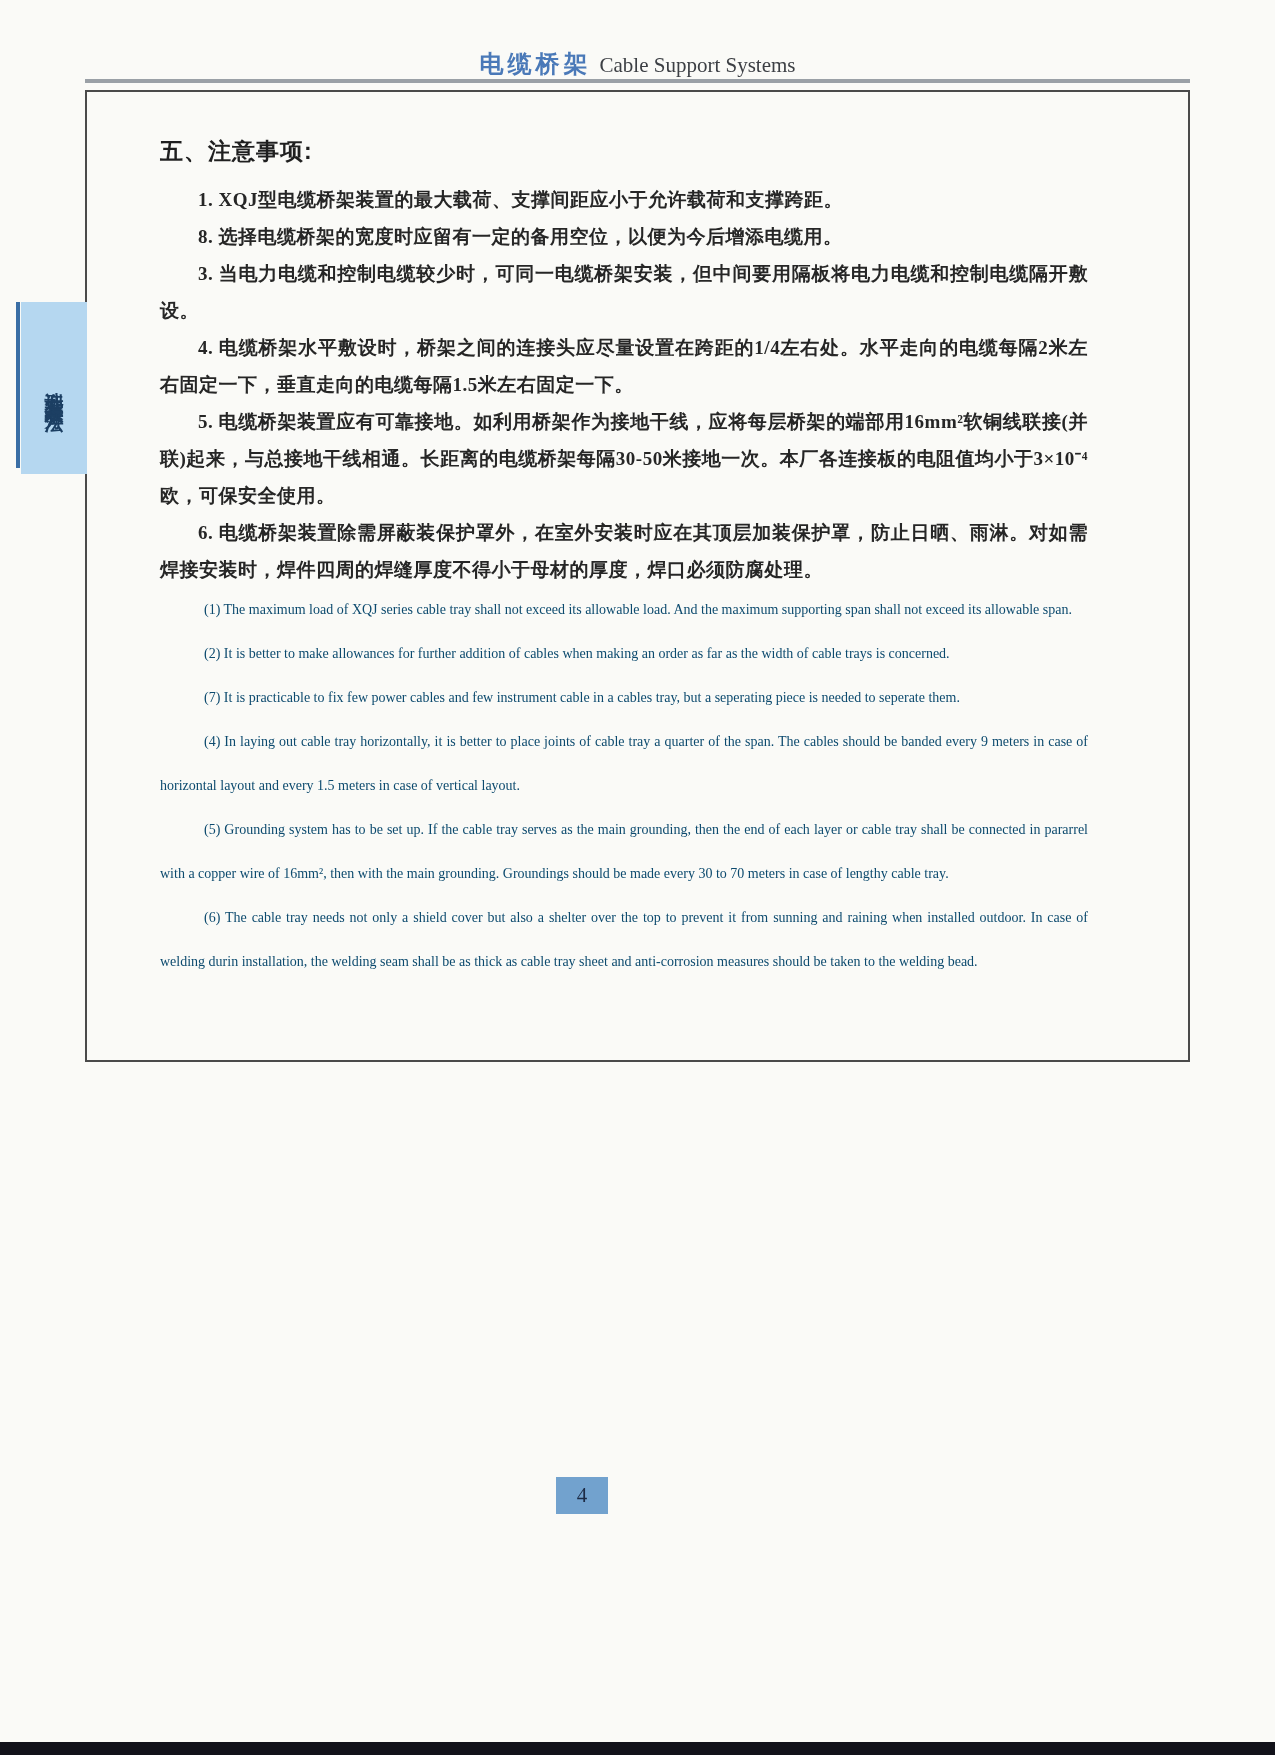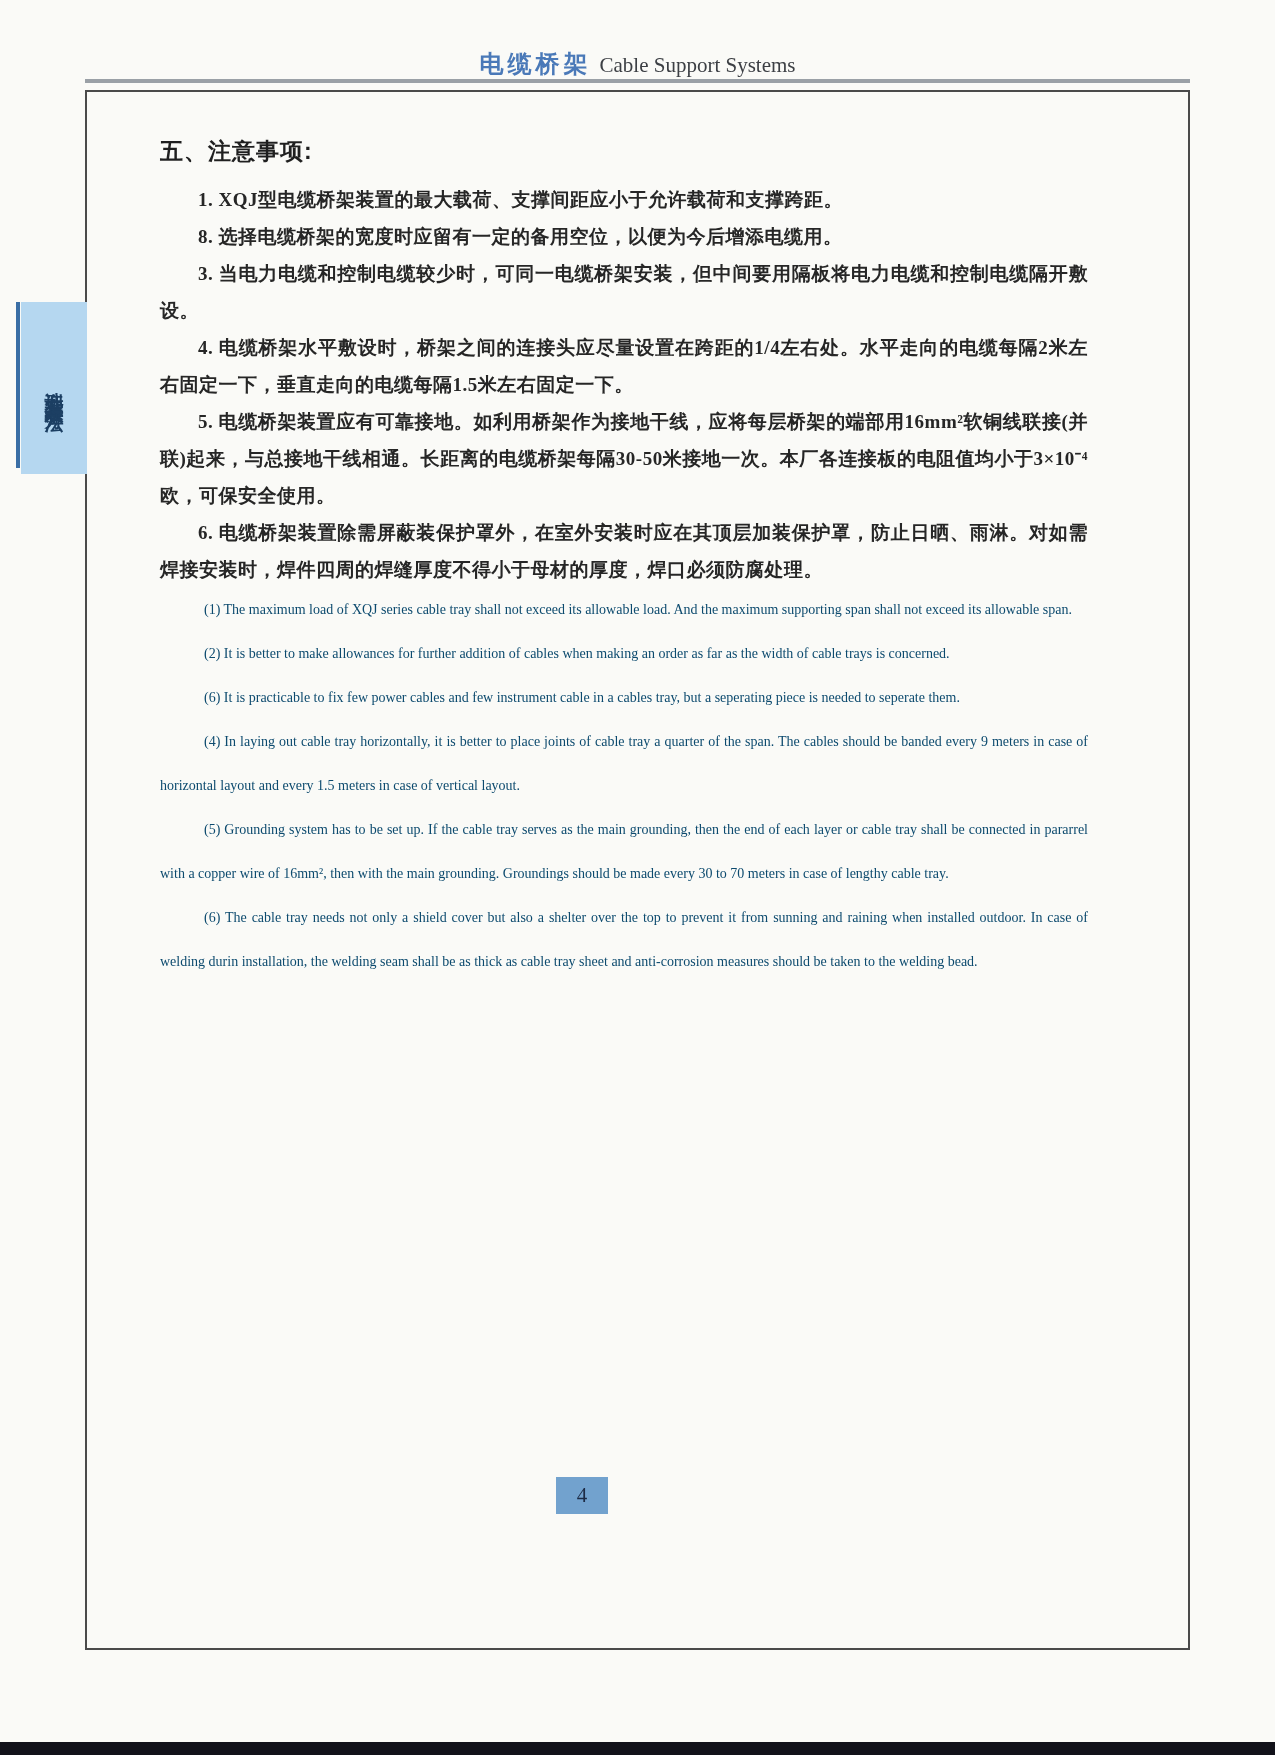--- a/index.html
+++ b/index.html
@@ -20,21 +20,21 @@
     font-family: "Liberation Sans", sans-serif; letter-spacing: 4px;
   }
   .title-en { color: #3c3f44; font-size: 21px; margin-left: 4px; }
   .header-rule {
     position: absolute; left: 85px; top: 79px; width: 1105px; height: 4px;
     background: #9aa0a6;
   }
 
   
   .frame {
-    position: absolute; left: 85px; top: 90px; width: 1105px; height: 1560px;
+    position: absolute; left: 85px; top: 90px; width: 1105px; height: 972px;
     border: 2px solid #4a4a4a; box-sizing: border-box;
     padding: 44px 100px 16px 73px; background: transparent;
   }
 
   .zh-heading {
     margin: 0 0 14px 0; font-size: 23px; font-weight: bold; color: #1f1f1f;
     font-family: "Liberation Sans", sans-serif; letter-spacing: 1px;
   }
   .zh-body p {
     margin: 0; font-size: 19px; line-height: 37px; text-align: justify;
@@ -99,21 +99,21 @@
         <p>4. 电缆桥架水平敷设时，桥架之间的连接头应尽量设置在跨距的1/4左右处。水平走向的电缆每隔2米左右固定一下，垂直走向的电缆每隔1.5米左右固定一下。</p>
         <p>5. 电缆桥架装置应有可靠接地。如利用桥架作为接地干线，应将每层桥架的端部用16mm²软铜线联接(并联)起来，与总接地干线相通。长距离的电缆桥架每隔30-50米接地一次。本厂各连接板的电阻值均小于3×10⁻⁴欧，可保安全使用。</p>
         <p>6. 电缆桥架装置除需屏蔽装保护罩外，在室外安装时应在其顶层加装保护罩，防止日晒、雨淋。对如需焊接安装时，焊件四周的焊缝厚度不得小于母材的厚度，焊口必须防腐处理。</p>
       </div>
     </div>
 
     <div class="en-section">
       <div class="en-body">
         <p>(1) The maximum load of XQJ series cable tray shall not exceed its allowable load. And the maximum supporting span shall not exceed its allowable span.</p>
         <p>(2) It is better to make allowances for further addition of cables when making an order as far as the width of cable trays is concerned.</p>
-        <p>(6) It is practicable to fix few power cables and few instrument cable in a cables tray, but a seperating piece is needed to seperate them.</p>
+        <p>(7) It is practicable to fix few power cables and few instrument cable in a cables tray, but a seperating piece is needed to seperate them.</p>
         <p>(4) In laying out cable tray horizontally, it is better to place joints of cable tray a quarter of the span. The cables should be banded every 9 meters in case of horizontal layout and every 1.5 meters in case of vertical layout.</p>
         <p>(5) Grounding system has to be set up. If the cable tray serves as the main grounding, then the end of each layer or cable tray shall be connected in pararrel with a copper wire of 16mm², then with the main grounding. Groundings should be made every 30 to 70 meters in case of lengthy cable tray.</p>
         <p>(6) The cable tray needs not only a shield cover but also a shelter over the top to prevent it from sunning and raining when installed outdoor. In case of welding durin installation, the welding seam shall be as thick as cable tray sheet and anti-corrosion measures should be taken to the welding bead.</p>
       </div>
     </div>
 
   </div>
 
   <div class="side-tab-stripe"></div>
   <div class="side-tab">

